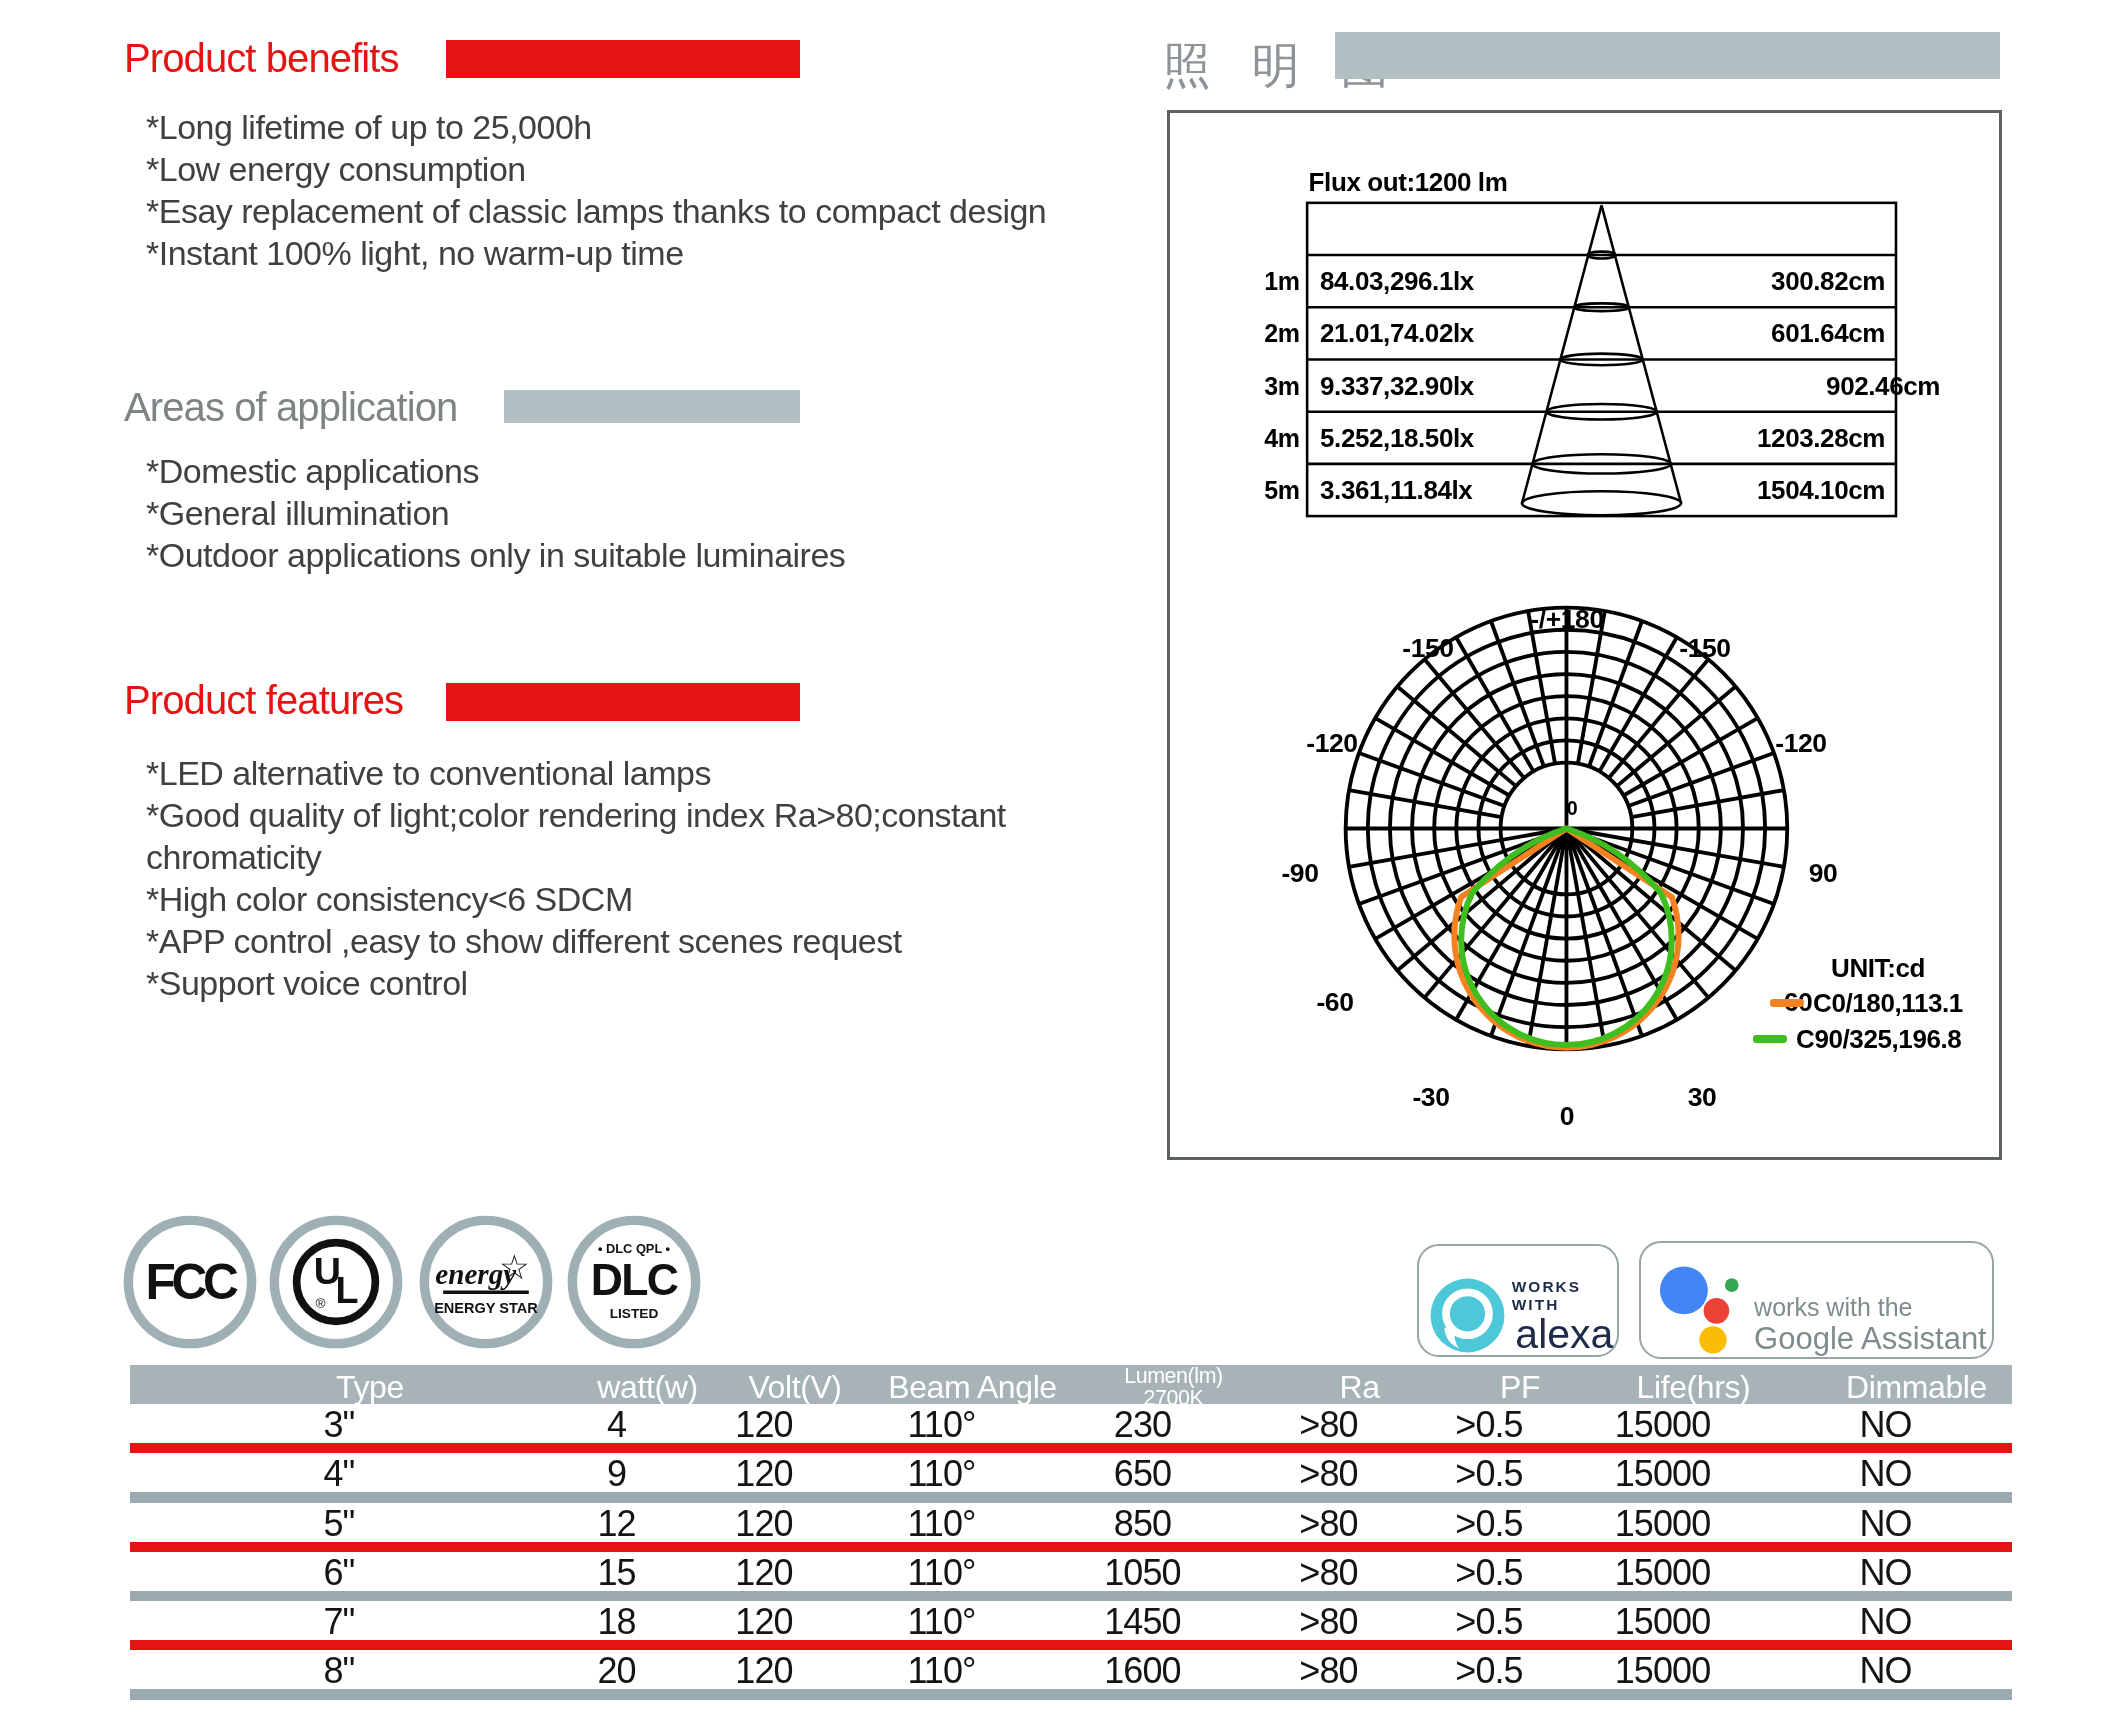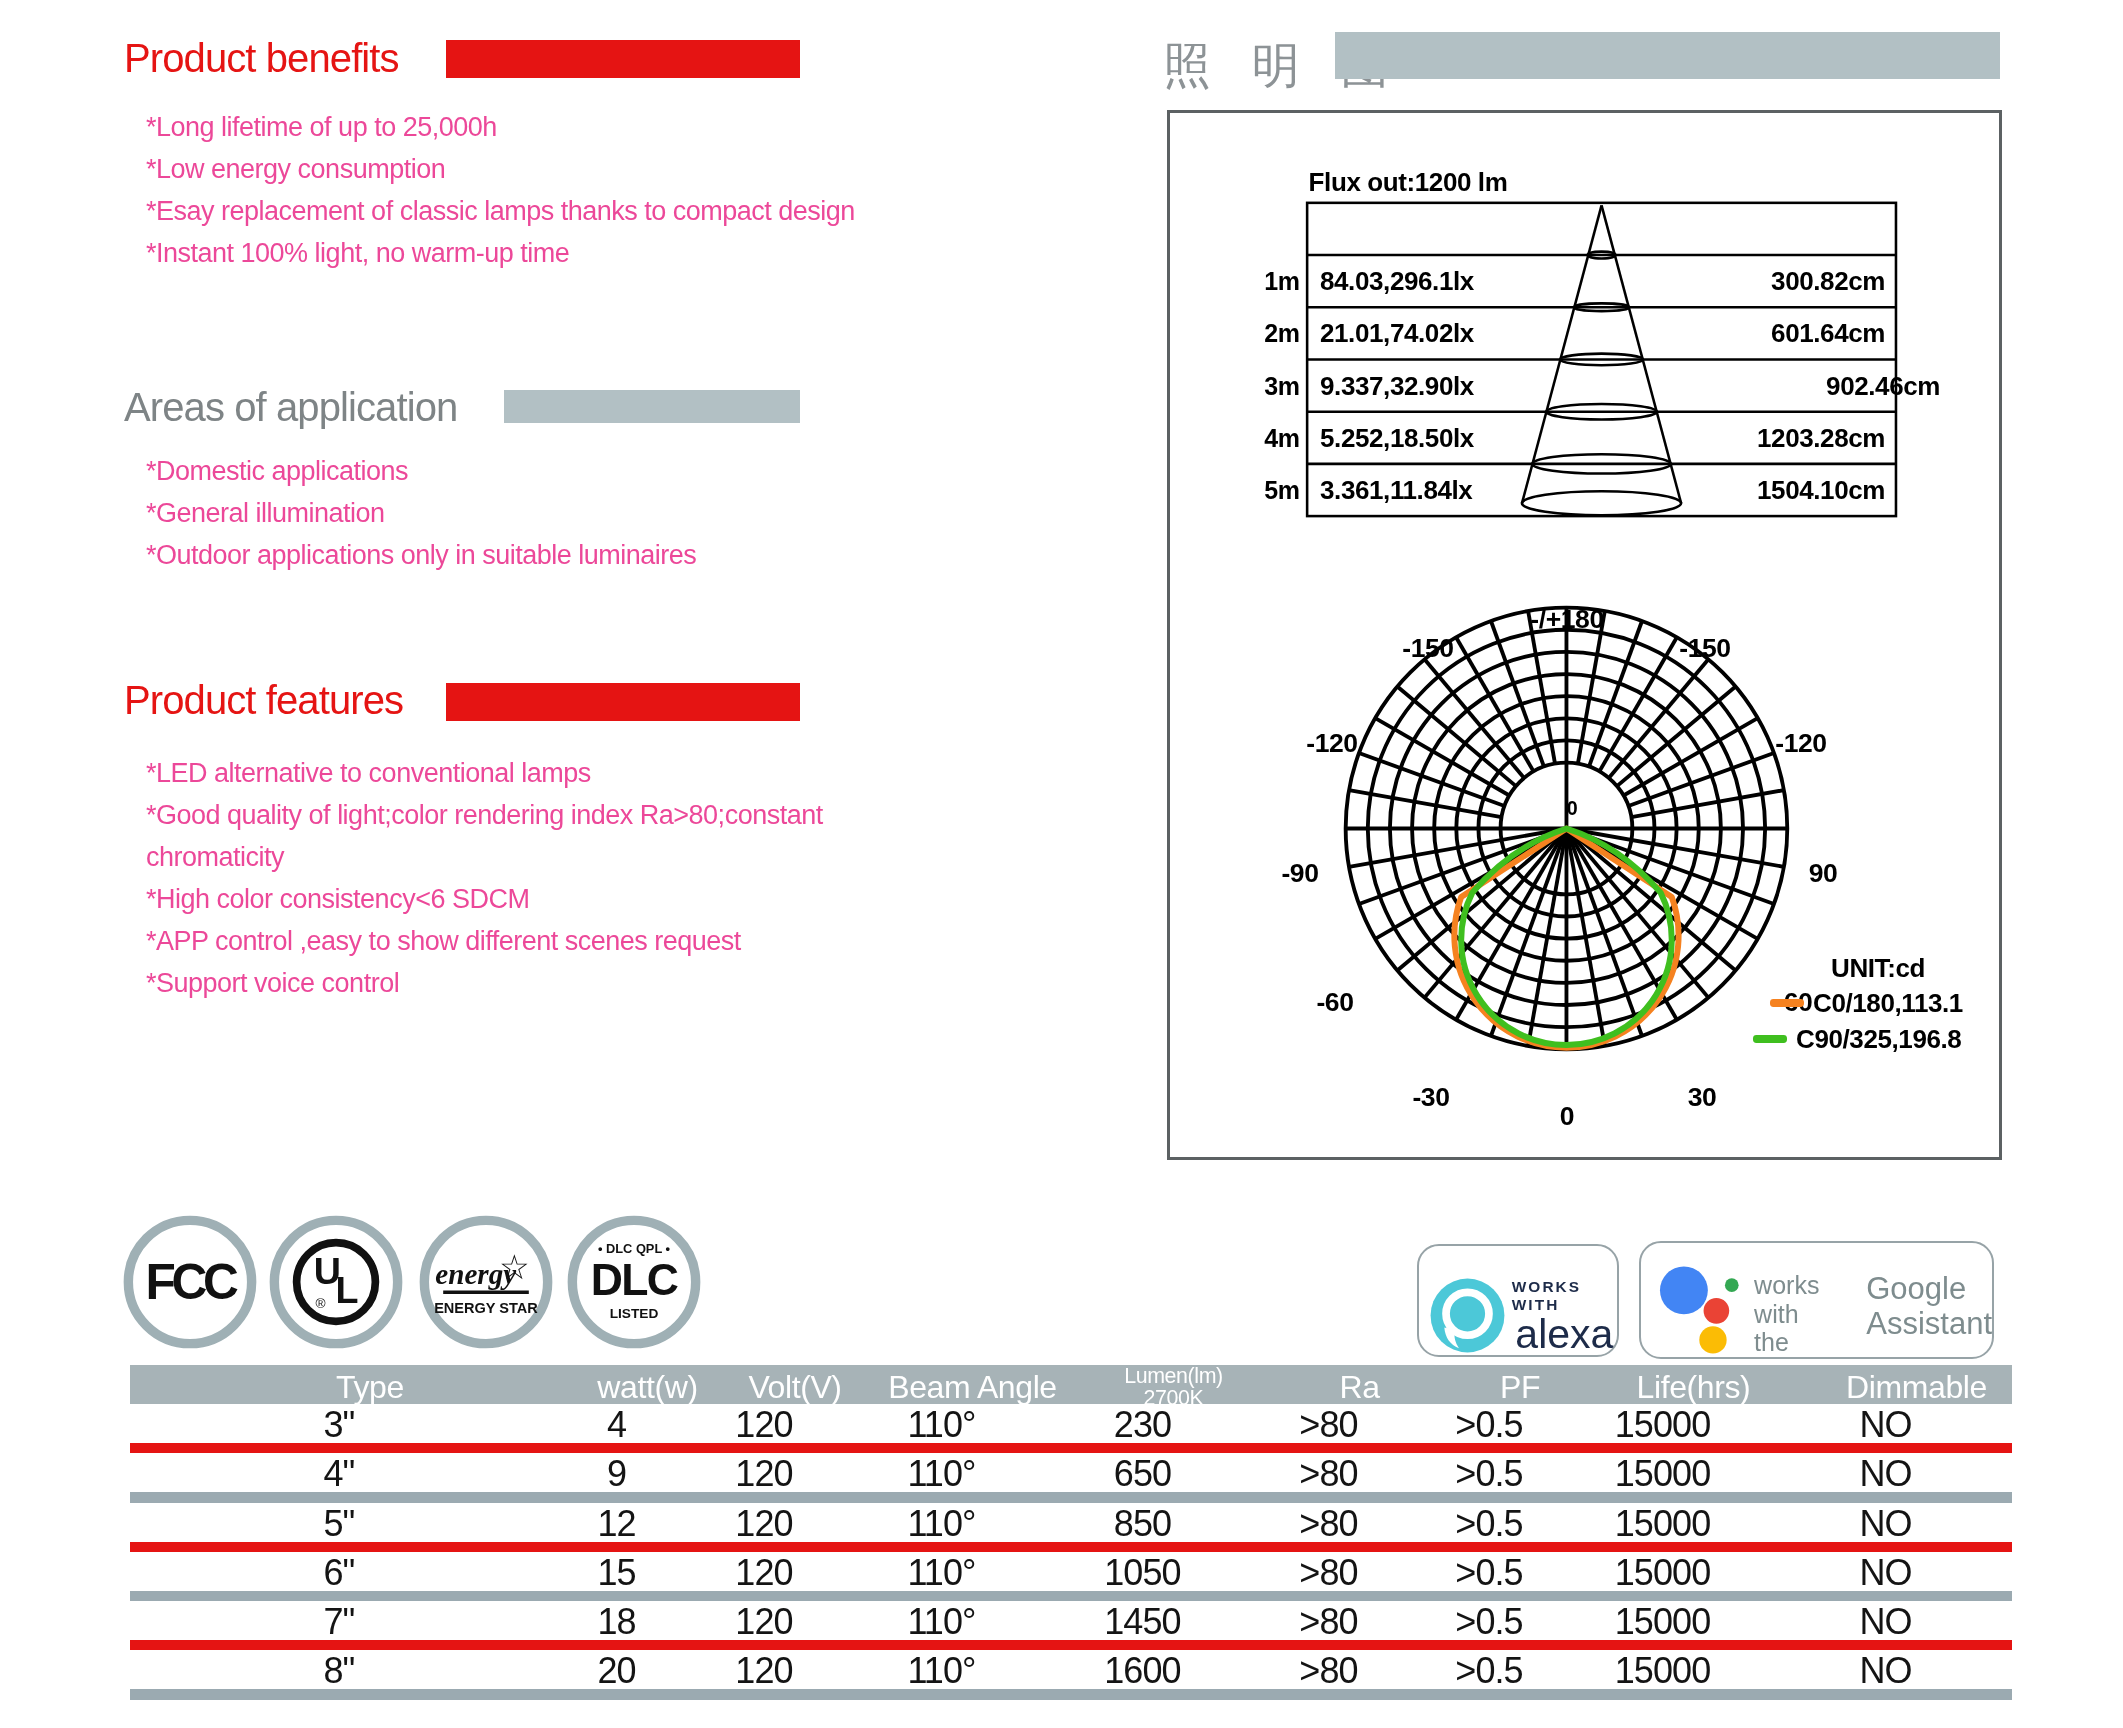--- a/index.html
+++ b/index.html
@@ -5,21 +5,21 @@
   html,body{margin:0;padding:0;background:#fff;}
   body{width:2123px;height:1728px;position:relative;overflow:hidden;
        font-family:"Liberation Sans",sans-serif;color:#2e373b;}
   .abs{position:absolute;}
   .heading{font-size:40px;letter-spacing:-0.9px;white-space:nowrap;}
   .heading.red{color:#e51413;}
   .heading.gray{color:#7e8486;}
   .bar{position:absolute;}
   .bar.red{background:#e51413;}
   .bar.gray{background:#b2c0c4;}
-  .bullets{position:absolute;font-size:27px;line-height:42px;letter-spacing:-0.5px;color:#ec4899;}
+  .bullets{position:absolute;font-size:34px;line-height:42px;letter-spacing:-0.5px;color:#404040;}
   .bullets div{white-space:pre-line;}
   .cn-title{font-size:48px;letter-spacing:13.7px;color:#8d9396;white-space:nowrap;}
   .diagram-box{position:absolute;left:1167px;top:110px;width:835px;height:1050px;
                border:3.4px solid #5c6163;box-sizing:border-box;background:#fff;}
   svg{position:absolute;left:0;top:0;}
   .lbl{position:absolute;transform:translate(-50%,-50%);font-weight:bold;color:#000;
        white-space:nowrap;letter-spacing:-0.4px;}
   .flux-title{font-size:26px;}  .flux-num{font-size:26px;} .flux-dist{font-size:25px;}
   .polar-lbl{font-size:26.5px;margin-top:44px;}   .legend-lbl{font-size:26px;} .avg-lbl{font-size:26px;}
   .center-zero{font-size:19.7px;}
@@ -34,21 +34,21 @@
   .sepbar{width:100%;height:10.3px;}
   .sepbar.red{background:#e51413;} .sepbar.gray{background:#9baab1;}
   
   .logo-circ{position:absolute;transform:translate(-50%,-50%);}
   
   .badge{position:absolute;background:#fff;border:2.6px solid #97a3a7;border-radius:22px;
          box-sizing:border-box;display:flex;align-items:flex-end;}
   .alexa-text{display:flex;flex-direction:column;align-items:center;margin-left:5.1px;}
   .alexa-l1{font-size:15.4px;font-weight:bold;letter-spacing:2.1px;color:#1d2b49;}
   .alexa-l2{font-size:41px;color:#1d2b49;letter-spacing:0;line-height:1.0;}
-  .google-text{display:flex;flex-direction:row;margin-left:5.1px;gap:34px;}
+  .google-text{display:flex;flex-direction:column;margin-left:5.1px;}
   .google-l1{font-size:25px;color:#7e8c8e;line-height:1.15;}
   .google-l2{font-size:31px;color:#7e8c8e;line-height:1.15;}
 </style>
 </head>
 <body>
 
 <div class="abs heading red" style="left:124px;top:36px;">Product benefits</div>
 <div class="bar red" style="left:446px;top:40px;width:354px;height:38px;"></div>
 <div class="bullets" style="left:146px;top:106px;width:1027px;" id="benefits-list">
     <div>*Long lifetime of up to 25,000h</div>

